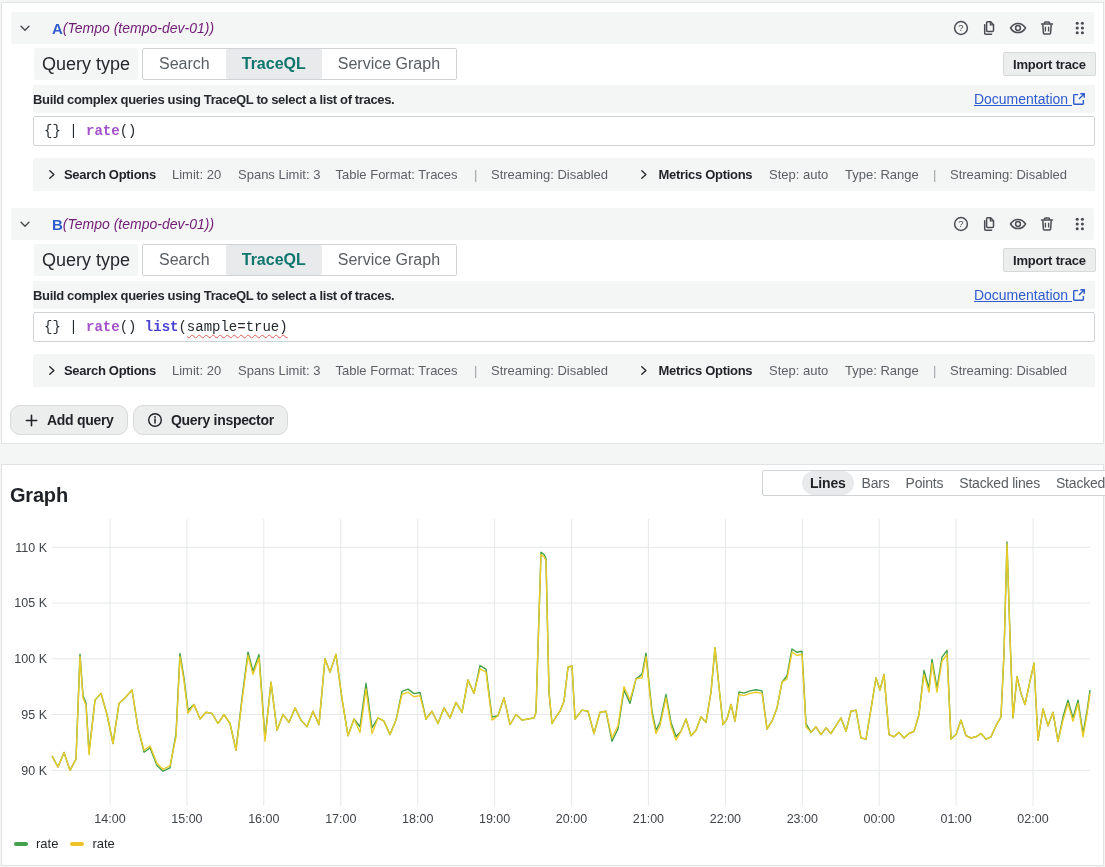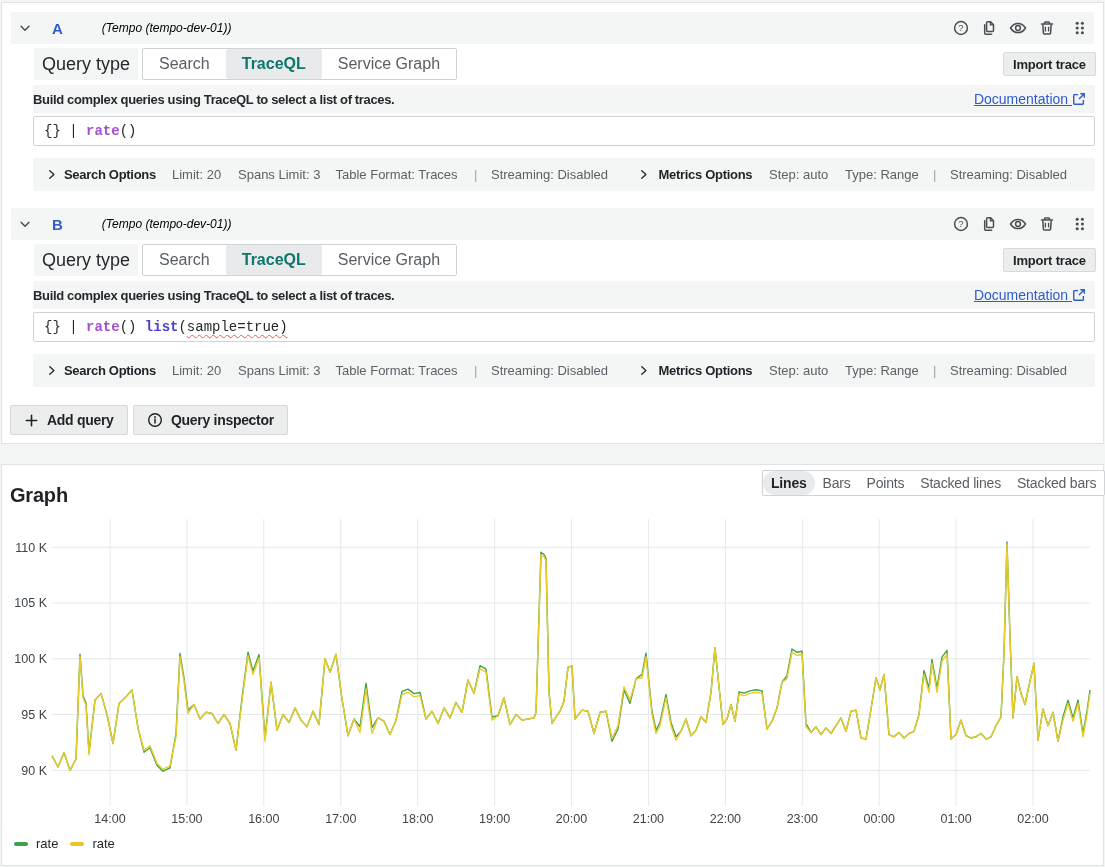--- a/index.html
+++ b/index.html
@@ -3,44 +3,44 @@
 <meta charset="utf-8">
 <style>
 * { margin:0; padding:0; box-sizing:border-box; }
 html,body { width:1105px; height:867px; background:#f4f5f5; font-family:"Liberation Sans",sans-serif; color:#24292e; overflow:hidden; }
 .panel { position:absolute; background:#fff; border:1px solid #e0e2e4; }
 #qpanel { left:1px; top:2px; width:1103px; height:442px; }
 #gpanel { left:1px; top:464px; width:1103px; height:402px; }
 .qheader { position:absolute; left:11px; width:1083px; height:32px; background:#f4f5f5; border-radius:2px; display:flex; align-items:center; }
 .chev { margin-left:7px; width:14px; height:14px; }
 .reflab { font-weight:700; font-size:15px; color:#2e5bce; margin-left:20px; }
-.dsname { font-style:italic; font-size:12px; color:#000000; margin-left:39px; }
+.dsname { font-style:italic; font-size:14px; color:#701a75; }
 .hicons { position:absolute; left:953px; top:6px; display:flex; gap:12px; align-items:center; }
 .hicons svg { display:block; }
 .rowline { position:absolute; left:34px; width:1060px; }
 .qtlabel { display:inline-flex; align-items:center; height:32px; padding:0 8px; background:#f4f5f5; border-radius:2px; font-size:18px; font-weight:400; color:#24292e; }
 .tabs { display:inline-flex; height:32px; border:1px solid #d0d3d5; border-radius:2px; background:#fff; vertical-align:top; margin-left:4px; }
 .tab { display:flex; align-items:center; padding:0 16px; font-size:16px; color:#595e64; background:#fff; border-radius:2px; margin:0; }
 .tab.active { background:#e9eaeb; color:#0f766e; font-weight:700; margin:0px; }
 .btn-sm { position:absolute; height:24px; padding:0 9px; background:#eceded; border:1px solid #d8d9da; border-radius:2px; font-size:13px; font-weight:700; letter-spacing:-0.2px; color:#1f2327; display:flex; align-items:center; font-family:"Liberation Sans",sans-serif; }
 .infostrip { position:absolute; left:33px; width:1062px; height:28px; background:#f4f5f5; border-radius:2px; display:flex; align-items:center; }
 .infostrip .msg { font-size:13px; font-weight:700; letter-spacing:-0.35px; }
 .doclink { position:absolute; right:19px; font-size:14px; color:#2e5bce; text-decoration:underline; }
 .codebox { position:absolute; left:33px; width:1062px; height:30px; background:#fff; border:1px solid #d0d3d5; border-radius:2px; display:flex; align-items:center; font-family:"Liberation Mono",monospace; font-size:14px; padding-left:10px; white-space:pre; }
 .optstrip { position:absolute; left:33px; width:1062px; height:33px; background:#f4f5f5; border-radius:2px; display:flex; align-items:center; font-size:13px; color:#5c6166; }
 .optstrip b { color:#1f2327; font-weight:700; }
 .optstrip .sep { color:#9ea2a6; padding:0 1px; }
 .kw { color:#a352cc; font-weight:700; }
 .kw2 { color:#4a42d4; font-weight:700; }
 .squig { text-decoration:underline wavy #e35f55 1px; text-underline-offset:3px; }
-.bigbtn { position:absolute; height:30px; border:1px solid #d8d9da; background:#eceded; border-radius:2px; display:flex; align-items:center; font-size:14px; font-weight:700; letter-spacing:-0.3px; color:#1f2327; padding:0 13px; gap:8px; }
+.bigbtn { position:absolute; height:30px; border:1px solid #d8d9da; background:#eceded; border-radius:10px; display:flex; align-items:center; font-size:14px; font-weight:700; letter-spacing:-0.3px; color:#1f2327; padding:0 13px; gap:8px; }
 .gtitle { position:absolute; left:10px; top:484px; font-size:20px; font-weight:700; letter-spacing:-0.2px; color:#1f2327; }
 .vizsel { position:absolute; left:762px; top:470px; height:26px; border:1px solid #d0d3d5; border-radius:2px; background:#fff; display:flex; }
 .viz { display:flex; align-items:center; padding:0 8px; font-size:14px; color:#595e64; white-space:nowrap; letter-spacing:-0.2px; }
-.viz.active { background:#e9eaeb; color:#1f2327; font-weight:700; border-radius:12px; }
+.viz.active { background:#e9eaeb; color:#1f2327; font-weight:700; border-radius:12px;margin-left:39px; }
 .legend { position:absolute; left:14px; top:836px; display:flex; align-items:center; font-size:13px; color:#1f2327; }
 .sw { width:14px; height:4px; border-radius:2px; margin-right:8px; }
 </style>
 </head>
 <body>
 <div class="panel" id="qpanel"></div>
 <div class="panel" id="gpanel"></div>
 
 <div class="qheader" style="top:12px;">
   <svg class="chev" viewBox="0 0 16 16">

